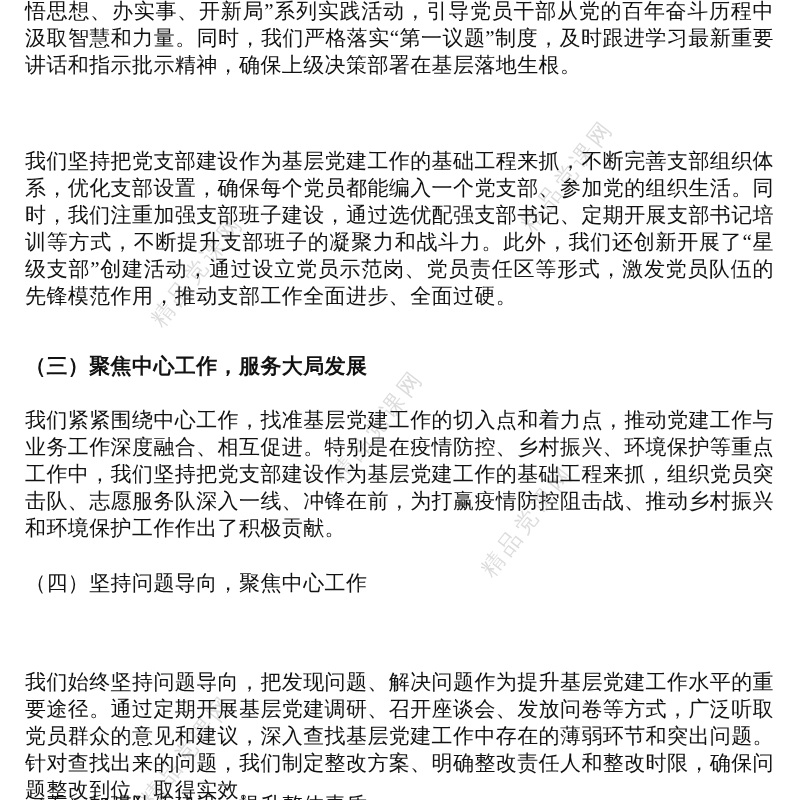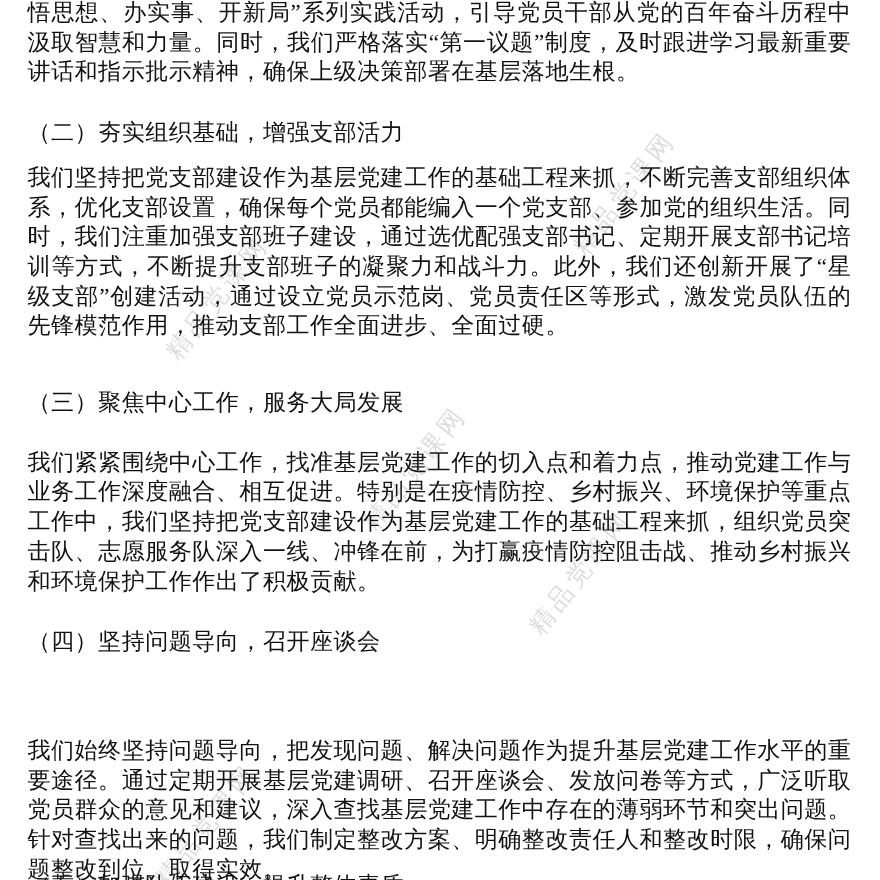--- a/index.html
+++ b/index.html
@@ -24,21 +24,21 @@
     line-height:27px;
     letter-spacing:0.4px;
     text-align:justify;
     text-justify:inter-character;
     word-break:break-all;
   }
   .heading { text-align:left; }
   .frag     { top:-2px;  }
   .h2       { top:107px; }
   .p2       { top:148px; }
-  .h3       { top:353px; }
+  .h3       { top:353px;font-weight:bold; }
   .p3       { top:407px; }
   .h4       { top:570px; }
   .p4       { top:630px;margin-top:39px; }
   .h5       { top:792px; }
   .wm {
     position:absolute;
     font-family:"Liberation Serif","DejaVu Serif",serif;
     font-size:23px;
     letter-spacing:4px;
     color:rgba(0,0,0,0.14);
@@ -59,24 +59,23 @@
 <div class="page">
 
   <div class="wm wm1">精品党课网</div>
   <div class="wm wm2">精品党课网</div>
   <div class="wm wm3">精品党课网</div>
   <div class="wm wm4">精品党课网</div>
   <div class="wm wm5">精品党课网</div>
 
   <div class="tblock frag">悟思想、办实事、开新局”系列实践活动，引导党员干部从党的百年奋斗历程中汲取智慧和力量。同时，我们严格落实“第一议题”制度，及时跟进学习最新重要讲话和指示批示精神，确保上级决策部署在基层落地生根。</div>
 
-  <div class="tblock heading h2">（二）夯实组织基础，增强支部活力</div>
   <div class="tblock p2">我们坚持把党支部建设作为基层党建工作的基础工程来抓，不断完善支部组织体系，优化支部设置，确保每个党员都能编入一个党支部、参加党的组织生活。同时，我们注重加强支部班子建设，通过选优配强支部书记、定期开展支部书记培训等方式，不断提升支部班子的凝聚力和战斗力。此外，我们还创新开展了“星级支部”创建活动，通过设立党员示范岗、党员责任区等形式，激发党员队伍的先锋模范作用，推动支部工作全面进步、全面过硬。</div>
 
   <div class="tblock heading h3">（三）聚焦中心工作，服务大局发展</div>
   <div class="tblock p3">我们紧紧围绕中心工作，找准基层党建工作的切入点和着力点，推动党建工作与业务工作深度融合、相互促进。特别是在疫情防控、乡村振兴、环境保护等重点工作中，我们坚持把党支部建设作为基层党建工作的基础工程来抓，组织党员突击队、志愿服务队深入一线、冲锋在前，为打赢疫情防控阻击战、推动乡村振兴和环境保护工作作出了积极贡献。</div>
 
-  <div class="tblock heading h4">（四）坚持问题导向，召开座谈会</div>
+  <div class="tblock heading h4">（四）坚持问题导向，聚焦中心工作</div>
   <div class="tblock p4">我们始终坚持问题导向，把发现问题、解决问题作为提升基层党建工作水平的重要途径。通过定期开展基层党建调研、召开座谈会、发放问卷等方式，广泛听取党员群众的意见和建议，深入查找基层党建工作中存在的薄弱环节和突出问题。针对查找出来的问题，我们制定整改方案、明确整改责任人和整改时限，确保问题整改到位、取得实效。</div>
 
   <div class="tblock heading h5">（五）加强队伍建设，提升整体素质</div>
 
 </div>
 
 </body></html>

